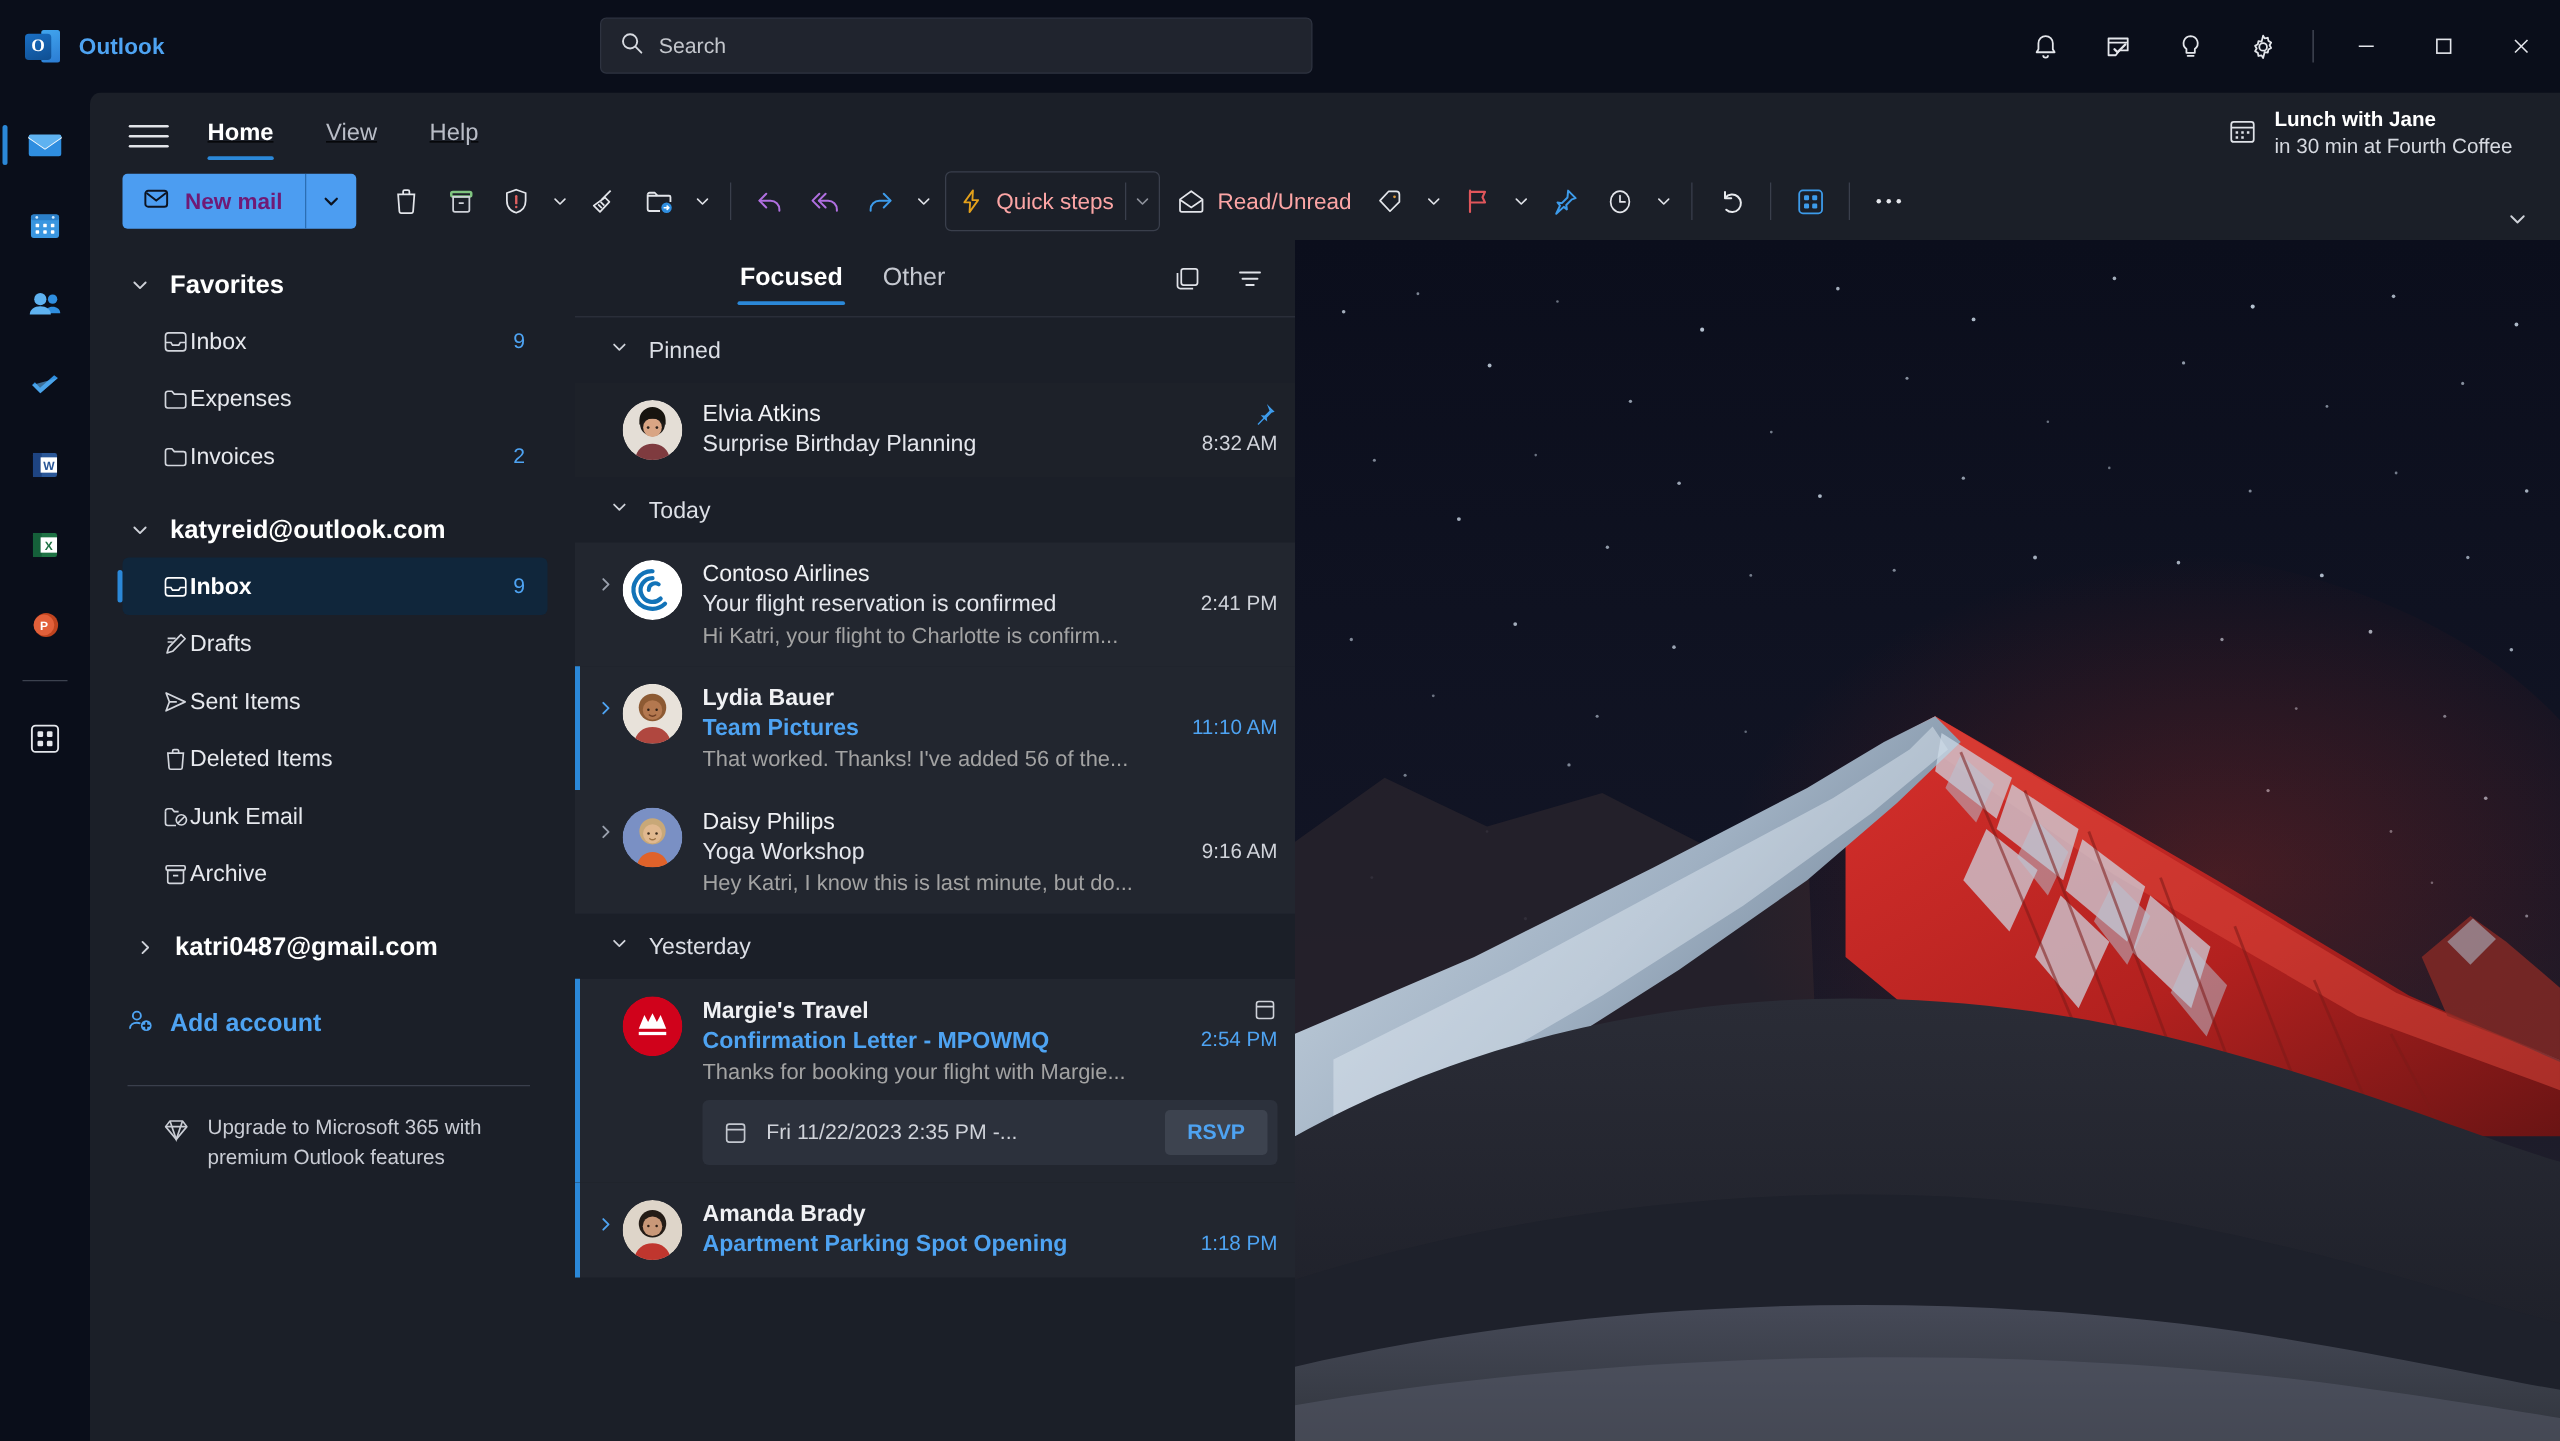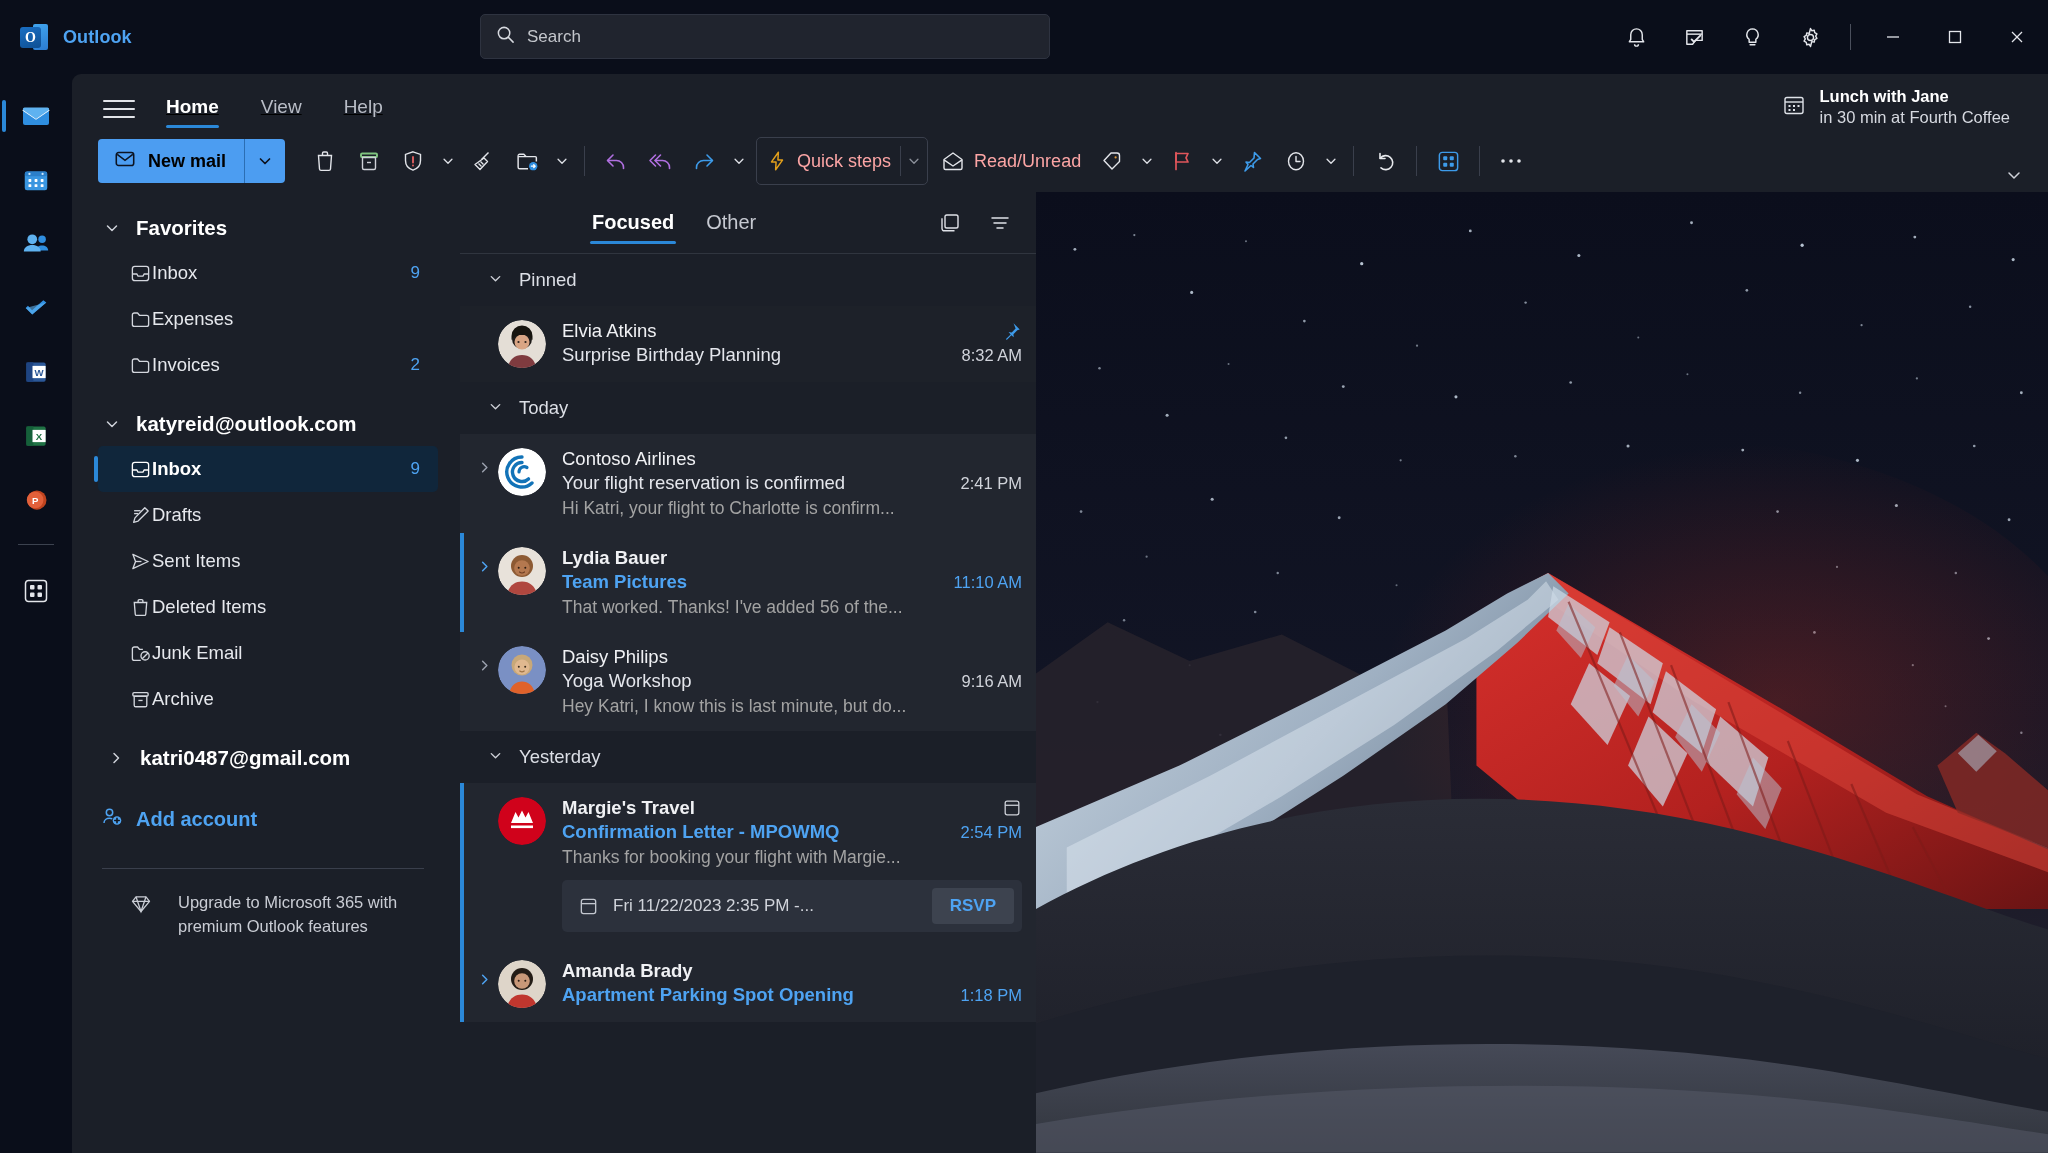--- a/index.html
+++ b/index.html
@@ -76,21 +76,21 @@
   .meeting-txt { line-height: 1.3; }
   .meeting-title { color: #fff; font-size: 16.5px; font-weight: bold; }
   .meeting-sub { color: #d6d9e0; font-size: 16.5px; }
 
   
   .cmdbar { height: 62px; flex: 0 0 62px; display: flex; align-items: center; padding: 0 20px 0 26px; position: relative; }
   .newmail {
     height: 44px; background: #4c9df1; border-radius: 4px; display: flex; align-items: center; cursor: pointer; overflow: hidden;
   }
   .newmail .nm-main { display: flex; align-items: center; gap: 12px; padding: 0 18px 0 16px; height: 44px; }
-  .newmail .nm-label { color: #000000; font-size: 18px; font-weight: bold; }
+  .newmail .nm-label { color: #701a75; font-size: 18px; font-weight: bold; }
   .newmail .nm-div { width: 1px; height: 44px; background: #2b6eb3; }
   .newmail .nm-chev { width: 40px; height: 44px; display: flex; align-items: center; justify-content: center; }
 
   .cb-btn { height: 46px; min-width: 44px; padding: 0 9px; display: flex; align-items: center; justify-content: center; gap: 9px; border-radius: 4px; cursor: pointer; color: #e3e5ea; }
   .cb-btn .lbl { font-size: 18px; color: #fca5a5; white-space: nowrap; }
   .cb-chev { height: 46px; width: 26px; display: flex; align-items: center; justify-content: center; border-radius: 4px; cursor: pointer; color: #dfe1e7; }
   .cb-vsep { width: 1px; height: 30px; background: #3a3f4c; margin: 0 9px; }
   .quick-group { display: flex; align-items: center; border: 1px solid #3a3f4c; border-radius: 5px; height: 48px; margin: 0 4px; }
   .quick-group .qdiv { width: 1px; height: 30px; background: #3a3f4c; }
   .cb-collapse { position: absolute; right: 16px; bottom: 2px; width: 36px; height: 30px; display: flex; align-items: center; justify-content: center; color: #cfd2d9; cursor: pointer; border-radius: 4px; }
@@ -109,21 +109,21 @@
   }
   .fitem.active { background: #10263b; }
   .fitem.active::before { content: ""; position: absolute; left: -4px; top: 10px; bottom: 10px; width: 4px; background: #2b88d8; border-radius: 2px; }
   .fitem .fname { color: #e6e8ed; font-size: 18.5px; flex: 1; white-space: nowrap; }
   .fitem.active .fname { color: #ffffff; font-weight: bold; }
   .fitem .fcount { color: #4ea3f2; font-size: 17px; }
   .fico { width: 24px; height: 24px; display: flex; align-items: center; justify-content: center; color: #d3d6dd; flex: 0 0 24px; }
   .addaccount { display: flex; align-items: center; gap: 12px; height: 46px; padding-left: 4px; margin-top: 16px; cursor: pointer; border-radius: 4px; }
   .addaccount .aa-label { color: #4ea3f2; font-size: 20px; font-weight: bold; }
   .fdivider { height: 1px; background: #3a3f4c; margin: 26px 36px 0 4px; }
-  .upgrade { display: flex; gap: 26px; padding: 22px 30px 0 32px; cursor: pointer; }
+  .upgrade { display: flex; gap: 14px; padding: 22px 30px 0 32px; cursor: pointer; }
   .upgrade .up-txt { color: #c9ccd4; font-size: 16.5px; line-height: 1.45; }
 
   
   .msglist { width: 576px; flex: 0 0 576px; background: #1b1f28; display: flex; flex-direction: column; min-height: 0; }
   .ml-head { height: 62px; flex: 0 0 62px; display: flex; align-items: center; padding: 0 14px 0 0; border-bottom: 1px solid #30353f; position: relative; }
   .ml-pivot { position: relative; height: 58px; display: flex; align-items: center; padding: 0 14px; margin-left: 4px; color: #c6c9d1; font-size: 20px; cursor: pointer; }
   .ml-pivot.active { color: #ffffff; font-weight: bold; }
   .ml-pivot.active::after { content: ""; position: absolute; left: 12px; right: 12px; bottom: 8px; height: 3px; background: #2b88d8; border-radius: 2px; }
   .ml-pivot:first-of-type { margin-left: 118px; }
   .ml-head-actions { margin-left: auto; display: flex; align-items: center; gap: 6px; }

